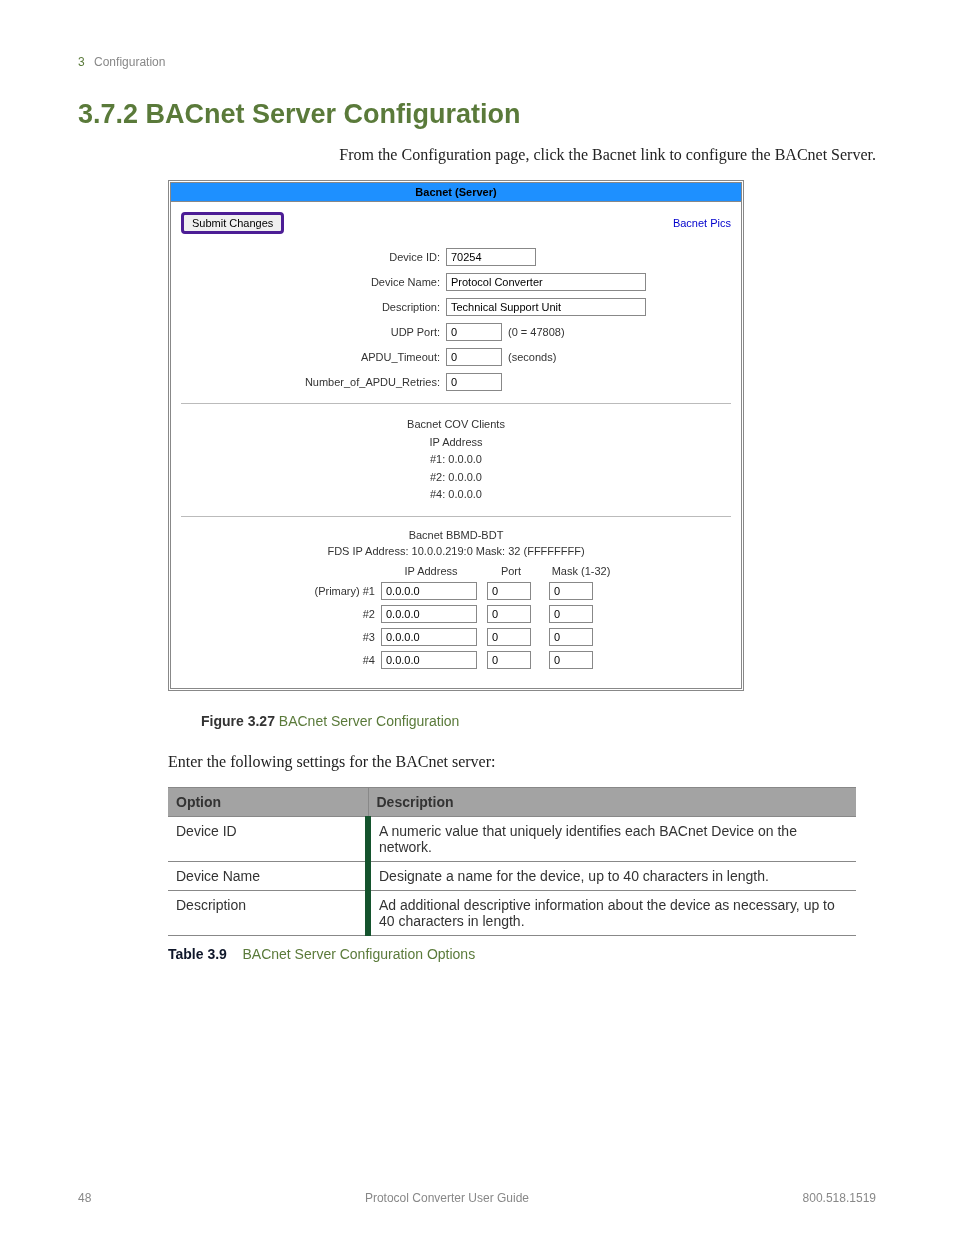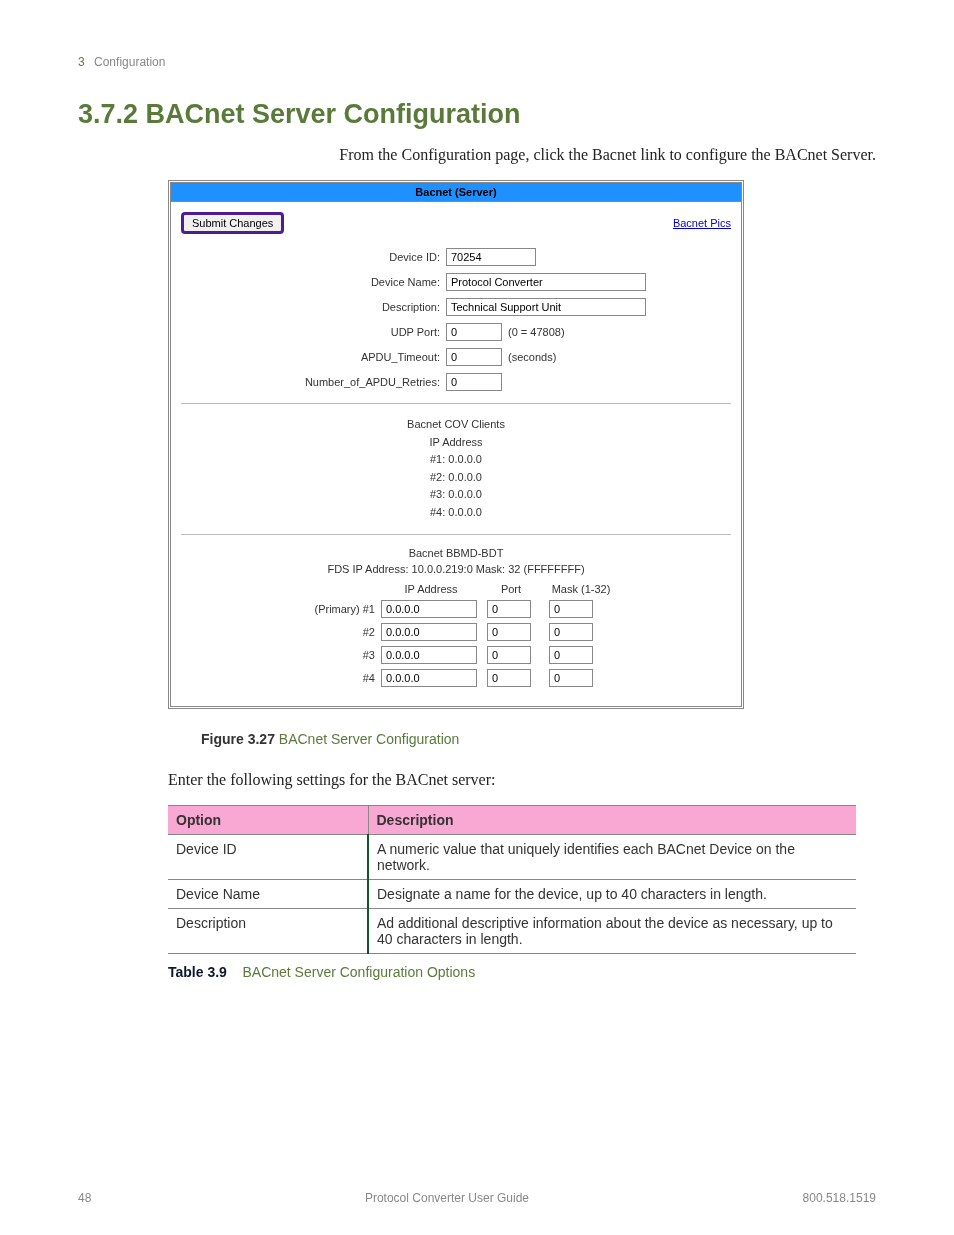--- a/index.html
+++ b/index.html
@@ -56,21 +56,21 @@
   }
   .panel-body { padding: 10px 10px 14px 10px; }
   .toprow { display: flex; justify-content: space-between; align-items: center; margin-bottom: 14px; }
   .submit-btn {
     border: 3px solid #4c1d95;
     border-radius: 4px;
     background: #f0f0f0;
     font-size: 11px;
     padding: 2px 8px;
   }
-  .bacnet-link { color: #0000cc; text-decoration: underline; font-size: 11px; cursor: pointer; }
+  .bacnet-link { color: #0000cc; font-size: 11px; cursor: pointer; }
   .form-row { display: flex; align-items: center; margin: 7px 0; }
   .form-label { width: 265px; text-align: right; padding-right: 6px; font-size: 11px; }
   .form-input {
     border: 1px solid #888;
     font-size: 11px;
     padding: 2px 4px;
     height: 18px;
   }
   .w-wide { width: 200px; }
   .w-num { width: 56px; }
@@ -111,24 +111,24 @@
     font-size: 14px;
   }
   table.options th, table.options td {
     border-top: 1px solid #888;
     border-bottom: 1px solid #888;
     padding: 6px 8px;
     text-align: left;
     vertical-align: top;
   }
   table.options th {
-    background: #f9a8d4;
+    background: #a3a3a3;
     font-weight: bold;
   }
-  table.options td.opt { width: 200px; border-right: 2px solid #14532d; }
+  table.options td.opt { width: 200px; border-right: 6px solid #14532d; }
   table.options th.opt { width: 200px; border-right: 1px solid #888; }
   .tbl-caption { margin-left: 90px; margin-top: 10px; font-size: 14px; }
   .tbl-caption .bold { font-weight: bold; color: #0f172a; }
   .tbl-caption .green { color: #5a7a3a; }
   
   .footer {
     position: absolute;
     bottom: 30px;
     left: 78px;
     right: 78px;
@@ -185,21 +185,20 @@
         <input class="form-input w-num" value="0" style="">
       </div>
 
       <div class="sep"></div>
 
       <div class="cov-block">
         <div class="hdr">Bacnet COV Clients</div>
         <div>IP Address</div>
         <div>#1: 0.0.0.0</div>
         <div>#2: 0.0.0.0</div>
-        <div>#3: 0.0.0.0</div>
         <div>#4: 0.0.0.0</div>
       </div>
 
       <div class="sep"></div>
 
       <div class="bbmd-block">
         <div class="bbmd-title">Bacnet BBMD-BDT</div>
         <div class="bbmd-fds">FDS IP Address: 10.0.0.219:0 Mask: 32 (FFFFFFFF)</div>
         <div class="bbmd-head">
           <div class="c1"></div>

